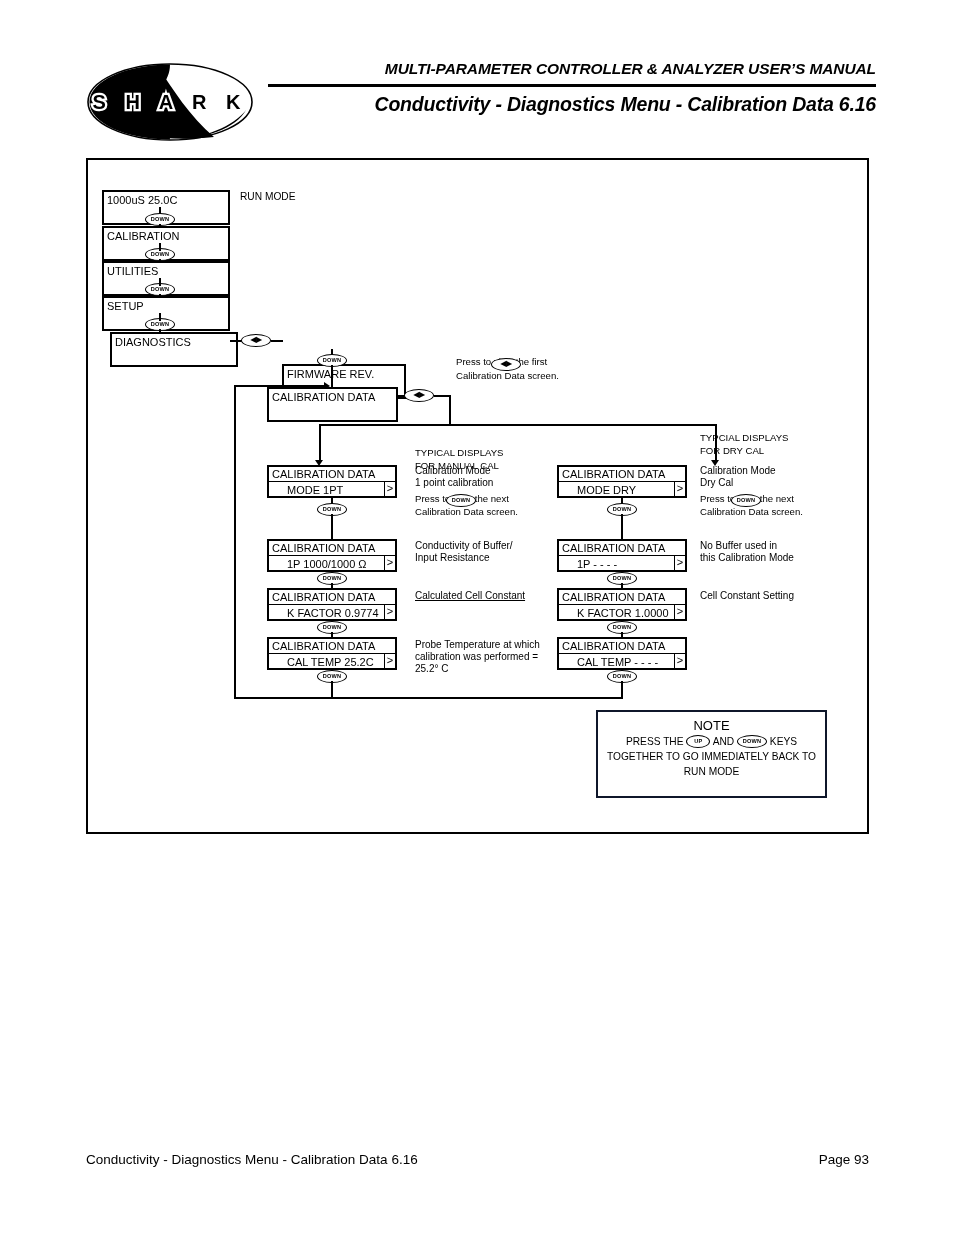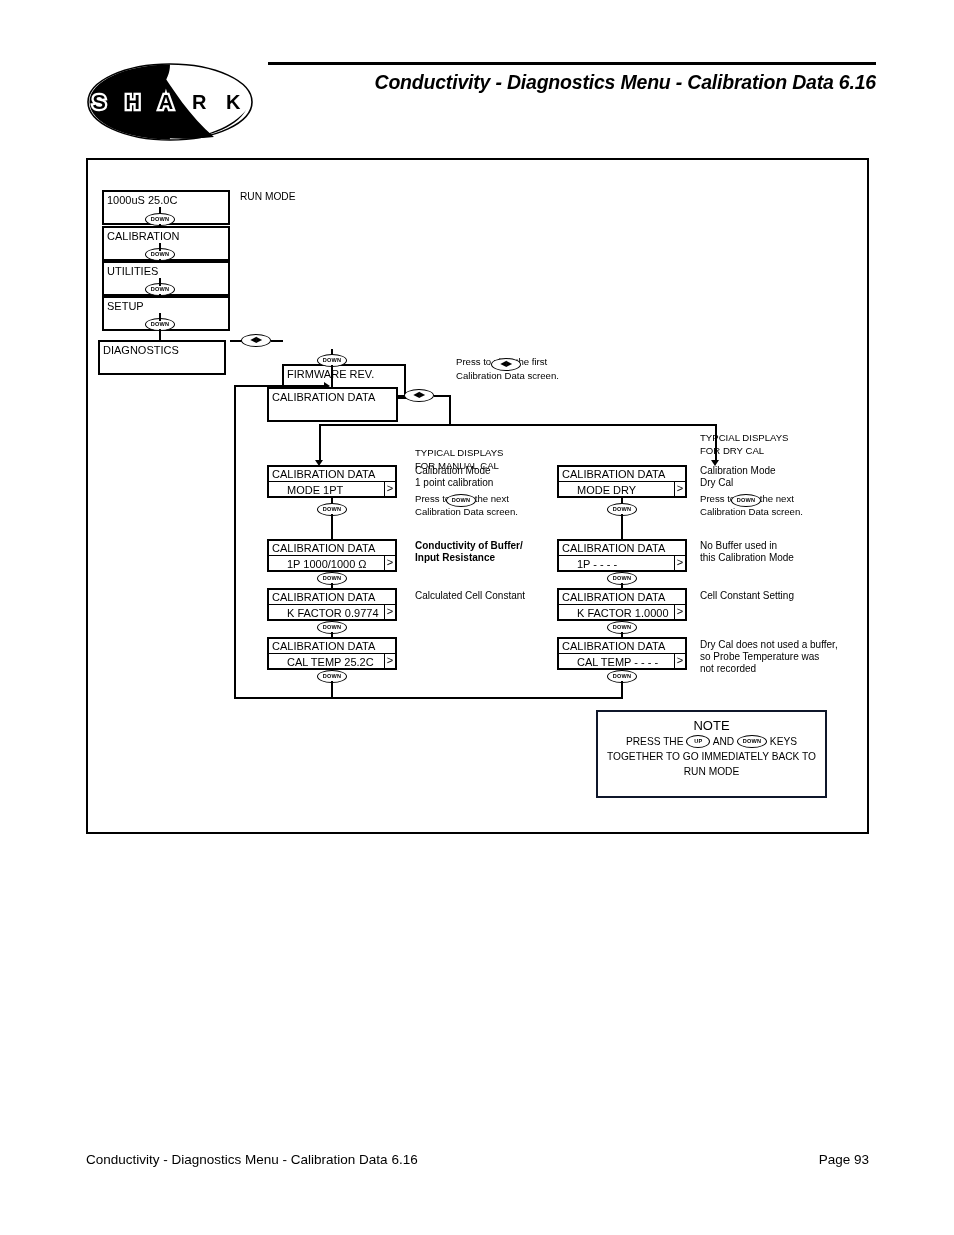--- a/index.html
+++ b/index.html
@@ -228,20 +228,21 @@
 
     <path d="M72 5 C 86 26 104 55 128 75 C 104 77.5 84 77.5 62 74 C 64 52 66 26 72 5 Z" fill="#000"></path>
 
     <path d="M84 77.5 C 118 77 148 64 160 48 C 150 66 120 77.5 84 77.5 Z" fill="#000"></path>
 
     <rect x="20" y="31" width="132" height="18" fill="#fff" opacity="0"></rect>
     <text x="84" y="47" text-anchor="middle" font-family="'Liberation Sans', sans-serif" font-size="20" font-weight="bold" letter-spacing="7" fill="#000" stroke="#fff" stroke-width="4.5" paint-order="stroke">S H A R K</text>
   </svg>
 
   <div id="header-text-block">
+    <div class="hdr-line1">MULTI-PARAMETER CONTROLLER &amp; ANALYZER USER’S MANUAL</div>
     <div class="hdr-rule"></div>
     <div class="hdr-line2">Conductivity - Diagnostics Menu - Calibration Data 6.16</div>
   </div>
 
 </div>
 
 <div id="frame">
 <div id="diagram">
 
   <div class="mbox single" style="left:14px; top:30px; width:128px;">1000uS  25.0C</div>
@@ -257,21 +258,21 @@
   <div class="mbox single" style="left:14px; top:101px; width:128px;">UTILITIES</div>
   <div class="key" style="left:57px; top:123px;">DOWN</div>
   <div class="vline" style="left:71px; top:118px; height:8px;"></div>
   <div class="vline" style="left:71px; top:134px; height:11px;"></div>
 
   <div class="mbox single" style="left:14px; top:136px; width:128px;">SETUP</div>
   <div class="key" style="left:57px; top:158px;">DOWN</div>
   <div class="vline" style="left:71px; top:153px; height:8px;"></div>
   <div class="vline" style="left:71px; top:169px; height:11px;"></div>
 
-  <div class="mbox single" style="left:10px; top:172px; width:128px;margin-top:8px;">DIAGNOSTICS</div>
+  <div class="mbox single" style="left:22px; top:172px; width:128px;">DIAGNOSTICS</div>
 
   <div class="runmode" style="left:152px; top:30px;">RUN MODE</div>
 
 
   <div class="hline" style="left:142px; top:180px; width:12px;"></div>
   <div class="key lr" style="left:153px; top:174px;">◀▶</div>
   <div class="hline" style="left:183px; top:180px; width:12px;"></div>
 
   <div class="mbox single" style="left:194px; top:172px; width:124px;margin-top:32px;">FIRMWARE REV.</div>
 
@@ -317,43 +318,46 @@
 
   <div class="vline" style="left:243px; top:338px; height:9px;"></div>
   <div class="key" style="left:229px; top:343px;">DOWN</div>
   <div class="vline" style="left:243px; top:354px; height:25px;"></div>
 
   <div class="lcd" style="left:179px; top:379px;">
     <div class="row1">CALIBRATION DATA</div>
     <div class="row2">1P 1000/1000 Ω</div>
     <div class="rarrow">&gt;</div>
   </div>
-  <div class="ann" style="left:327px; top:380px; width:180px;font-weight:bold;">Conductivity of Buffer/
+  <div class="ann" style="left:327px; top:380px; width:180px;">Conductivity of Buffer/
 Input Resistance</div>
 
   <div class="vline" style="left:243px; top:412px; height:5px;"></div>
   <div class="key" style="left:229px; top:412px;">DOWN</div>
   <div class="vline" style="left:243px; top:423px; height:6px;"></div>
 
   <div class="lcd" style="left:179px; top:428px;">
     <div class="row1">CALIBRATION DATA</div>
     <div class="row2">K FACTOR 0.9774</div>
     <div class="rarrow">&gt;</div>
   </div>
-  <div class="ann" style="left:327px; top:430px; width:180px;">Calculated Cell Constant</div>
+  <div class="ann" style="left:327px; top:430px; width:180px;text-decoration:underline;">Calculated Cell Constant</div>
 
   <div class="vline" style="left:243px; top:461px; height:5px;"></div>
   <div class="key" style="left:229px; top:461px;">DOWN</div>
   <div class="vline" style="left:243px; top:472px; height:6px;"></div>
 
   <div class="lcd" style="left:179px; top:477px;">
     <div class="row1">CALIBRATION DATA</div>
     <div class="row2">CAL TEMP 25.2C</div>
     <div class="rarrow">&gt;</div>
   </div>
+  <div class="ann" style="left:327px; top:479px; width:185px;">Probe Temperature at which
+calibration was performed =
+25.2° C</div>
 
   <div class="vline" style="left:243px; top:510px; height:5px;"></div>
   <div class="key" style="left:229px; top:510px;">DOWN</div>
   <div class="vline" style="left:243px; top:521px; height:18px;"></div>
 
   <div class="lcd" style="left:469px; top:305px;">
     <div class="row1">CALIBRATION DATA</div>
     <div class="row2">MODE DRY</div>
     <div class="rarrow">&gt;</div>
   </div>
@@ -388,23 +392,20 @@
 
   <div class="vline" style="left:533px; top:461px; height:5px;"></div>
   <div class="key" style="left:519px; top:461px;">DOWN</div>
   <div class="vline" style="left:533px; top:472px; height:6px;"></div>
 
   <div class="lcd" style="left:469px; top:477px;">
     <div class="row1">CALIBRATION DATA</div>
     <div class="row2">CAL TEMP - - - -</div>
     <div class="rarrow">&gt;</div>
   </div>
-  <div class="ann" style="left:612px; top:479px; width:185px;">Dry Cal does not used a buffer,
-so Probe Temperature was
-not recorded</div>
 
   <div class="vline" style="left:533px; top:510px; height:5px;"></div>
   <div class="key" style="left:519px; top:510px;">DOWN</div>
   <div class="vline" style="left:533px; top:521px; height:18px;"></div>
 
   <div class="hline" style="left:146px; top:537px; width:389px;"></div>
   <div class="vline" style="left:146px; top:225px; height:313px;"></div>
 
   <div id="notebox">
     <div class="note-title">NOTE</div>

